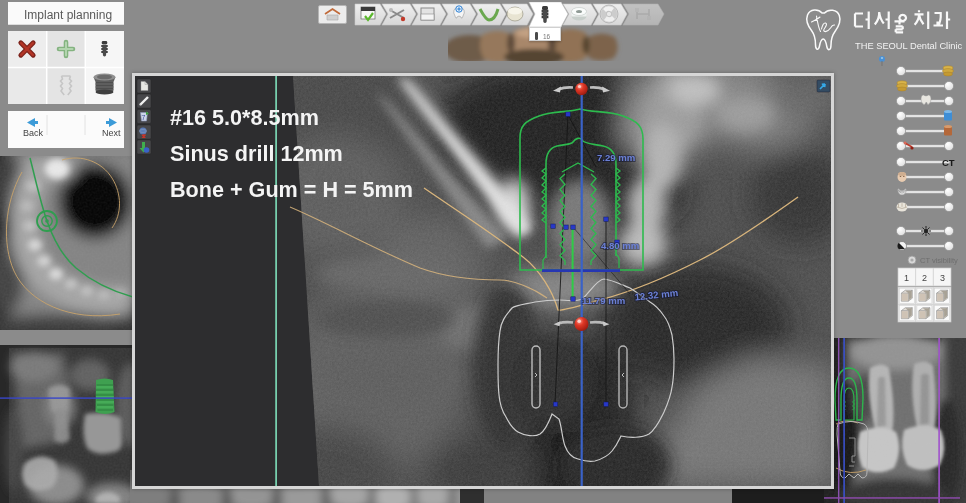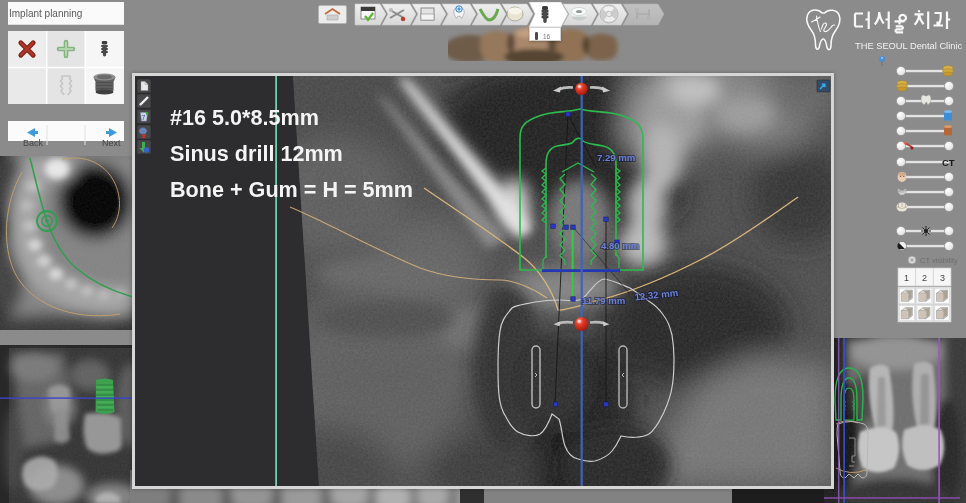--- a/index.html
+++ b/index.html
@@ -121,21 +121,21 @@
 <svg class="abs" style="left:795px;top:4px" width="171" height="52" viewBox="0 0 171 52">
 <g stroke="#fafafa" fill="none" stroke-linecap="round">
 <path d="M27 9 C 23 4.5 15 5 12.5 11 C 10.5 16.5 13 22 16.5 26.5 C 19.5 30.5 20.5 36 20.5 40.5 C 20.5 46 23.5 47 24.5 42 C 25.3 38 26.2 35 28.2 35 C 30.2 35 31 38 31.8 42.5 C 32.7 47.3 36 46.5 36 41 C 36 36 37 31.5 40 27.5 C 43.3 23 46.3 17 44.3 11.5 C 42.2 5.5 33.5 4.5 29.5 9 Z" stroke-width="1.5"></path>
 <path d="M21.5 12 q1.8 11.5 4 15.5 M16.5 18 q5.5 -2.5 8.5 -5 M26.5 25 q1.5 -6.5 4 -6 q2.3 0.8 -0.7 5 q-2.5 3.6 0.7 3.6 q3 -0.6 5 -3.6 q2 -3.5 4 -3" stroke-width="1.1"></path>
 </g>
 <path d="M60 9.5 h8 M60 9.5 v13 M60 22.5 h8 M70.5 15.5 h3.2 M73.7 7.5 v17.5 M84.2 8 q0.3 7 -4.4 12.5 M84.2 8 q0.8 7 4.6 11.5 M90.5 15.5 h3.2 M93.7 7.5 v17.5 M107.7 10.8 a3.3 3.1 0 1 1 -0.01 0 M99.5 17.3 h10 M104.5 17.3 v3.2 M100.7 22.3 h7 M107.7 22.3 v3 M107.7 25.3 h-7 M100.7 25.3 v3 M100.7 28.3 h7.4 M124.0 6.3 v2 M119.5 10.3 h9 M124.0 10.3 q0.2 5.5 -4.4 10.5 M124.0 10.3 q0.8 5.5 4.5 10 M133.2 7.5 v17.5 M139.5 9 h6.2 q0.5 8 -2.5 12.5 M142.5 21.5 v-4 M138.5 21.5 h9.5 M152.0 7.5 v17.5 M152.0 15.5 h3.2" fill="none" stroke="#f8f8f8" stroke-width="2.2" stroke-linecap="butt"></path>
 <text x="60" y="44.5" font-size="9.3" fill="#f2f2f2" font-family="Liberation Sans">THE SEOUL Dental Clinic</text>
 </svg>
 
 <div class="abs" style="left:8px;top:2px;width:116px;height:23px;background:#fafafa;border-bottom:1px solid #ddd">
-<div style="font-size:10px;color:#5a5a5a;padding:6px 0 0 1px">Implant planning</div>
+<div style="font-size:12px;color:#5a5a5a;padding:6px 0 0 16px">Implant planning</div>
 </div>
 <div class="abs" style="left:8px;top:31px;width:116px;height:73px;background:#ededed">
 <svg width="116" height="73" viewBox="0 0 116 73">
 <rect x="0" y="0" width="116" height="73" fill="#ededed"></rect>
 <rect x="38.7" y="0" width="38.6" height="36.5" fill="#e4e4e4"></rect>
 <rect x="77.3" y="0" width="38.7" height="36.5" fill="#f6f6f6"></rect>
 <rect x="0" y="36.5" width="38.7" height="36.5" fill="#e9e9e9"></rect>
 <rect x="38.7" y="36.5" width="38.6" height="36.5" fill="#e4e4e4"></rect>
 <rect x="77.3" y="36.5" width="38.7" height="36.5" fill="#f6f6f6"></rect>
 <g stroke="#fff" stroke-width="1.5">
@@ -167,21 +167,21 @@
 <g transform="translate(96.5,54)">
           <path d="M-11 -8 h22 l-2 5 h-18 z" fill="#5f5f5f"></path>
           <ellipse cx="0" cy="-8" rx="11" ry="3.6" fill="#8f8f8f"></ellipse>
           <ellipse cx="0" cy="-8" rx="7.5" ry="2.3" fill="#6a6a6a"></ellipse>
           <path d="M-9 -3 h18 v7 q0 3 -3 3 h-12 q-3 0 -3 -3 z" fill="#4e4e4e"></path>
           <path d="M-9 -1 h18 M-9 2 h18 M-9 5 h18" stroke="#6e6e6e" stroke-width="1.1"></path>
           <ellipse cx="0" cy="7" rx="9" ry="2.6" fill="#3e3e3e"></ellipse>
         </g>
 </svg>
 </div>
-<div class="abs" style="left:8px;top:121px;width:116px;height:20px;background:#fbfbfb">
+<div class="abs" style="left:8px;top:111px;width:116px;height:37px;background:#fbfbfb">
 <svg width="116" height="28" viewBox="0 0 116 28">
 <line x1="39" y1="4" x2="39" y2="24" stroke="#e2e2e2" stroke-width="1"></line>
 <line x1="77" y1="4" x2="77" y2="24" stroke="#e2e2e2" stroke-width="1"></line>
 <path d="M27 7 l-8 4.5 l8 4.5 l0 -3 l3 0 l0 -3 l-3 0 z" fill="#3c9bd8"></path>
 <path d="M101 7 l8 4.5 l-8 4.5 l0 -3 l-3 0 l0 -3 l3 0 z" fill="#3c9bd8"></path>
 <text x="15" y="25" font-size="9" fill="#444">Back</text>
 <text x="94" y="25" font-size="9" fill="#444">Next</text>
 </svg>
 </div>
 

